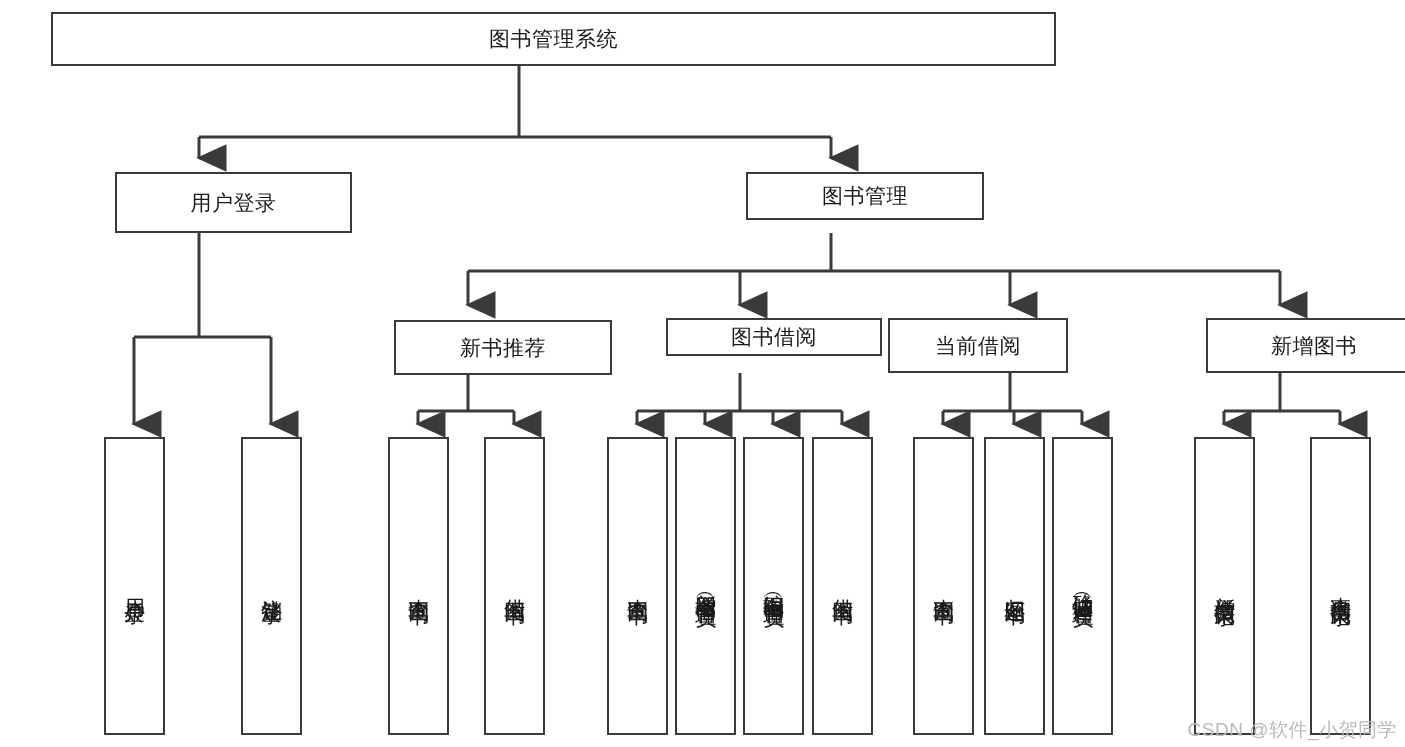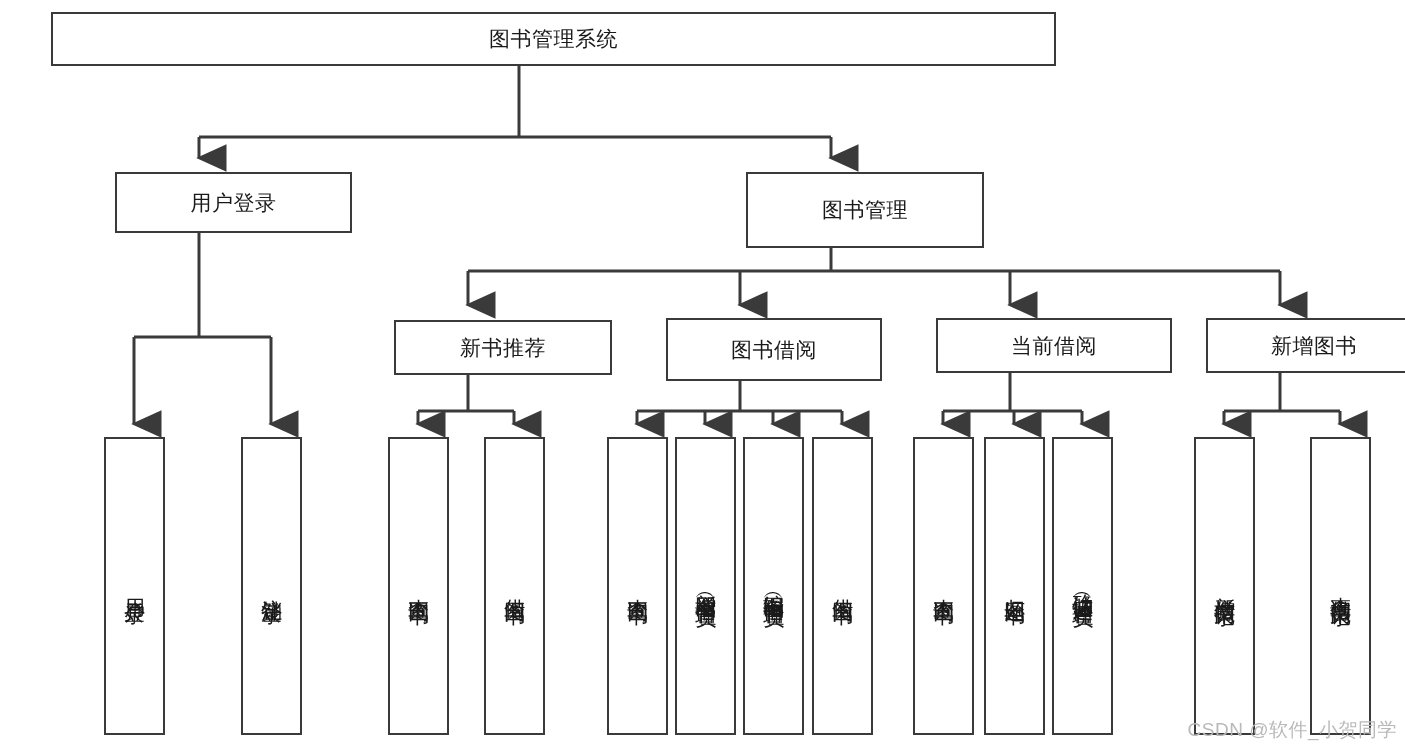--- a/index.html
+++ b/index.html
@@ -121,31 +121,31 @@
     </g>
   </svg>
 
   <div class="node horiz" style="left:17px; top:12px; width:1005px; height:54px;">
     <span class="lbl">图书管理系统</span>
   </div>
 
   <div class="node horiz" style="left:81px; top:172px; width:237px; height:61px;">
     <span class="lbl">用户登录</span>
   </div>
-  <div class="node horiz" style="left:712px; top:172px; width:238px; height:76px;text-align:center;">
+  <div class="node horiz" style="left:712px; top:172px; width:238px; height:48px;text-align:center;">
     <span class="lbl">图书管理</span>
   </div>
 
   <div class="node horiz" style="left:360px; top:320px; width:218px; height:55px;">
     <span class="lbl">新书推荐</span>
   </div>
-  <div class="node horiz" style="left:632px; top:318px; width:216px; height:63px;">
+  <div class="node horiz" style="left:632px; top:318px; width:216px; height:38px;">
     <span class="lbl">图书借阅</span>
   </div>
-  <div class="node horiz" style="left:902px; top:318px; width:236px; height:55px;">
+  <div class="node horiz" style="left:854px; top:318px; width:180px; height:55px;">
     <span class="lbl">当前借阅</span>
   </div>
   <div class="node horiz" style="left:1172px; top:318px; width:216px; height:55px;">
     <span class="lbl">新增图书</span>
   </div>
 
   <div class="node vert" style="left:104px; top:437px; width:61px; height:298px;">
     <span class="lbl">用户登录</span>
   </div>
   <div class="node vert" style="left:241px; top:437px; width:61px; height:298px;">

